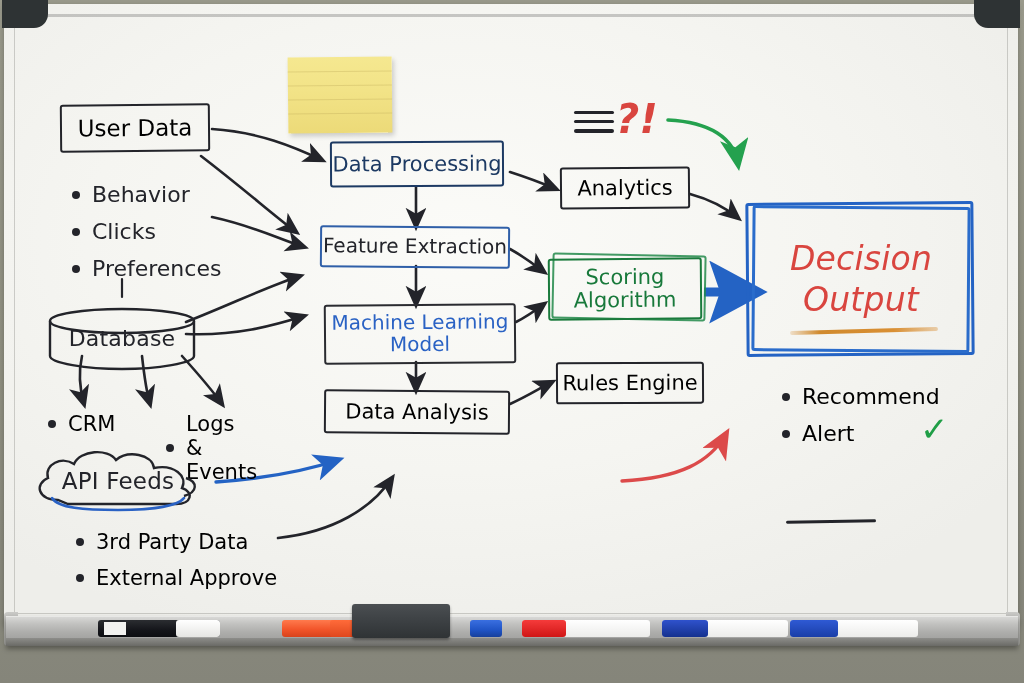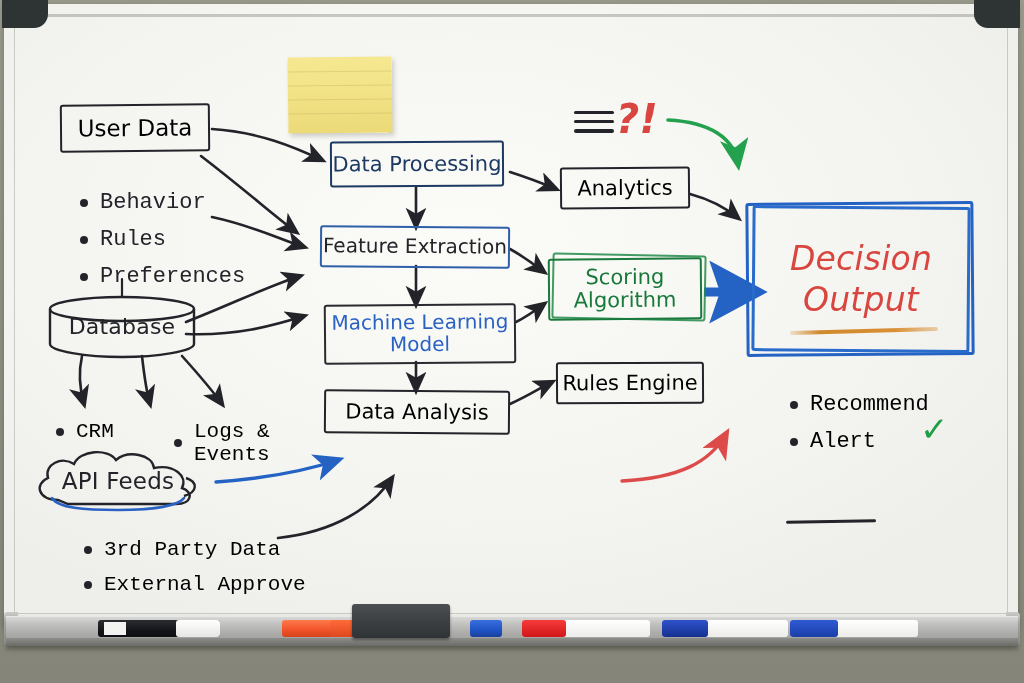--- a/index.html
+++ b/index.html
@@ -122,21 +122,21 @@
     transform: rotate(0.5deg);
   }
   .bullets { position:absolute; }
   .bullets li { list-style:none; position:relative; padding-left:22px; margin-bottom:12px; }
   .bullets li::before {
     content:"";
     position:absolute; left:2px; top:50%; transform:translateY(-50%);
     width:8px; height:8px; border-radius:50%;
     background:#23242a;
   }
-  ul { margin:16px; padding:0;font-family:Liberation Mono, monospace; }
+  ul { margin:8px; padding:0; }
 
   .cyl { position:absolute; }
   .underline-orange {
     position:absolute; height:4px; border-radius:3px;
     background: linear-gradient(90deg, rgba(214,135,40,0.2), #d08a2e 20%, #d98f33 70%, rgba(214,135,40,0.35));
   }
   .underline-black {
     position:absolute; height:3.2px; border-radius:3px; background:#23242a;
   }
   svg { position:absolute; left:0; top:0; overflow:visible; }
@@ -225,25 +225,25 @@
 
       <path d="M700,288 L734,288" fill="none" stroke="#2463c4" stroke-width="9" stroke-linecap="butt" marker-end="url(#ah-bigblue)"></path>
     </svg>
 
     <div class="box skew1" style="left:56px; top:100px; width:150px; height:48px; font-size:23px;">
       <span>User Data</span>
     </div>
 
     <ul class="bullets" style="left:58px; top:170px; font-size:22px; color:#23242a;">
       <li><span>Behavior</span></li>
-      <li><span>Rules</span></li>
+      <li><span>Clicks</span></li>
       <li><span>Preferences</span></li>
     </ul>
 
-    <div class="cyl" style="left:42px; top:292px; width:152px; height:62px;">
+    <div class="cyl" style="left:42px; top:304px; width:152px; height:62px;">
       <svg width="152" height="62">
         <ellipse cx="76" cy="13" rx="72" ry="12" fill="none" stroke="#23242a" stroke-width="2.4"></ellipse>
         <path d="M4,13 L4,48 C 4,55 40,61 76,61 C 112,61 148,55 148,48 L148,13" fill="none" stroke="#23242a" stroke-width="2.4"></path>
       </svg>
       <div class="hand" style="left:0; top:18px; width:152px; text-align:center; font-size:22px;">Database</div>
     </div>
 
     <ul class="bullets" style="left:34px; top:400px; font-size:21px;">
       <li style="position:absolute; left:0; top:0;">
         <span>CRM</span>

